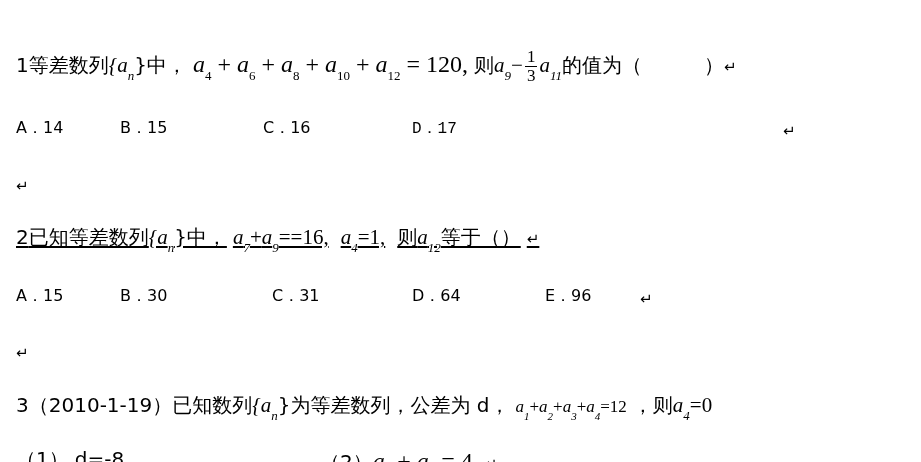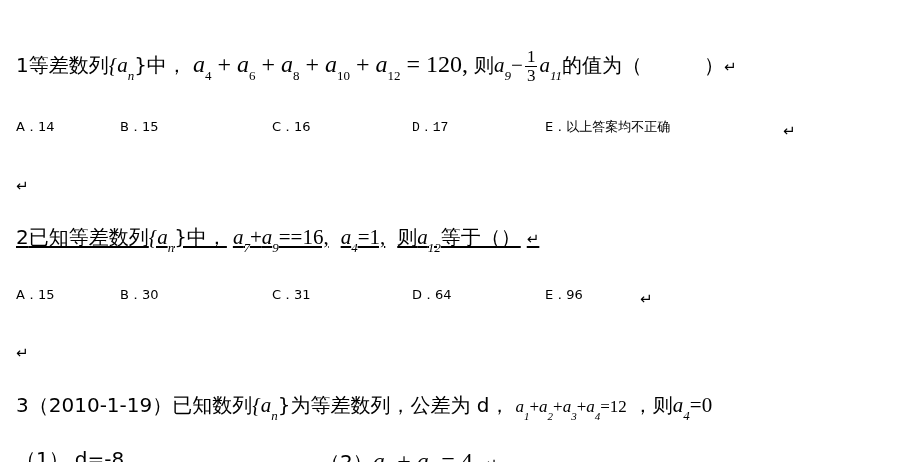--- a/index.html
+++ b/index.html
@@ -75,21 +75,21 @@
     padding: 0 2px;
   }
   .frac .den {
     display: block;
     border-top: 1px solid #000;
     padding: 0 2px;
   }
   .opt {
     position: absolute;
     font-family: "DejaVu Sans", sans-serif;
-    font-size: 13px;
+    font-size: 16px;
     white-space: nowrap;
   }
   .pilcrow {
     font-family: "DejaVu Sans", sans-serif;
     font-size: 15px;
     color: #000000;
   }
   .para-mark {
     position: absolute;
     font-family: "DejaVu Sans", sans-serif;
@@ -103,23 +103,22 @@
 <body>
 
 <div class="page">
 
   <div class="line" style="left:16px; top:22px;">
     <span class="cn">1</span><span class="cn">等差数列</span><span class="math">{a</span><span class="sub">n</span><span class="cn">}中，</span><span class="sp"></span><span class="math big">a</span><span class="subup">4</span><span class="sp"></span><span class="mathup big">+</span><span class="sp"></span><span class="math big">a</span><span class="subup">6</span><span class="sp"></span><span class="mathup big">+</span><span class="sp"></span><span class="math big">a</span><span class="subup">8</span><span class="sp"></span><span class="mathup big">+</span><span class="sp"></span><span class="math big">a</span><span class="subup">10</span><span class="sp"></span><span class="mathup big">+</span><span class="sp"></span><span class="math big">a</span><span class="subup">12</span><span class="sp"></span><span class="mathup big">=</span><span class="sp"></span><span class="mathup big">120,</span><span class="sp"></span><span class="cn">则</span><span class="math">a</span><span class="sub">9</span><span class="mathup">−</span><span class="frac"><span class="num">1</span><span class="den">3</span></span><span class="math">a</span><span class="sub">11</span><span class="cn">的值为（</span><span style="display:inline-block;width:62px"></span><span class="cn">）</span><span class="pilcrow">↵</span>
   </div>
 
   <div class="opt" style="left:16px; top:91px;">A．14</div>
   <div class="opt" style="left:120px; top:91px;">B．15</div>
-  <div class="opt" style="left:272px; top:91px;">C．16</div>
+  <div class="opt" style="left:263px; top:91px;">C．16</div>
   <div class="opt" style="left:412px; top:91px;font-family:Liberation Mono, monospace;">D．17</div>
-  <div class="opt" style="left:545px; top:91px;">E．以上答案均不正确</div>
   <div class="para-mark" style="left:783px; top:95px;">↵</div>
 
   <div class="para-mark" style="left:16px; top:150px;">↵</div>
 
   <div class="line" style="left:16px; top:200px;text-decoration:underline;">
     <span class="cn">2</span><span class="cn">已知等差数列</span><span class="math">{a</span><span class="sub">n</span><span class="cn">}中，</span><span class="sp"></span><span class="math">a</span><span class="sub">7</span><span class="mathup">+</span><span class="math">a</span><span class="sub">9</span><span class="mathup">==16,</span><span class="sp2"></span><span class="math">a</span><span class="sub">4</span><span class="mathup">=1,</span><span class="sp2"></span><span class="cn">则</span><span class="math">a</span><span class="sub">12</span><span class="cn">等于（）</span><span class="sp"></span><span class="pilcrow">↵</span>
   </div>
 
   <div class="opt" style="left:16px; top:259px;">A．15</div>
   <div class="opt" style="left:120px; top:259px;">B．30</div>

